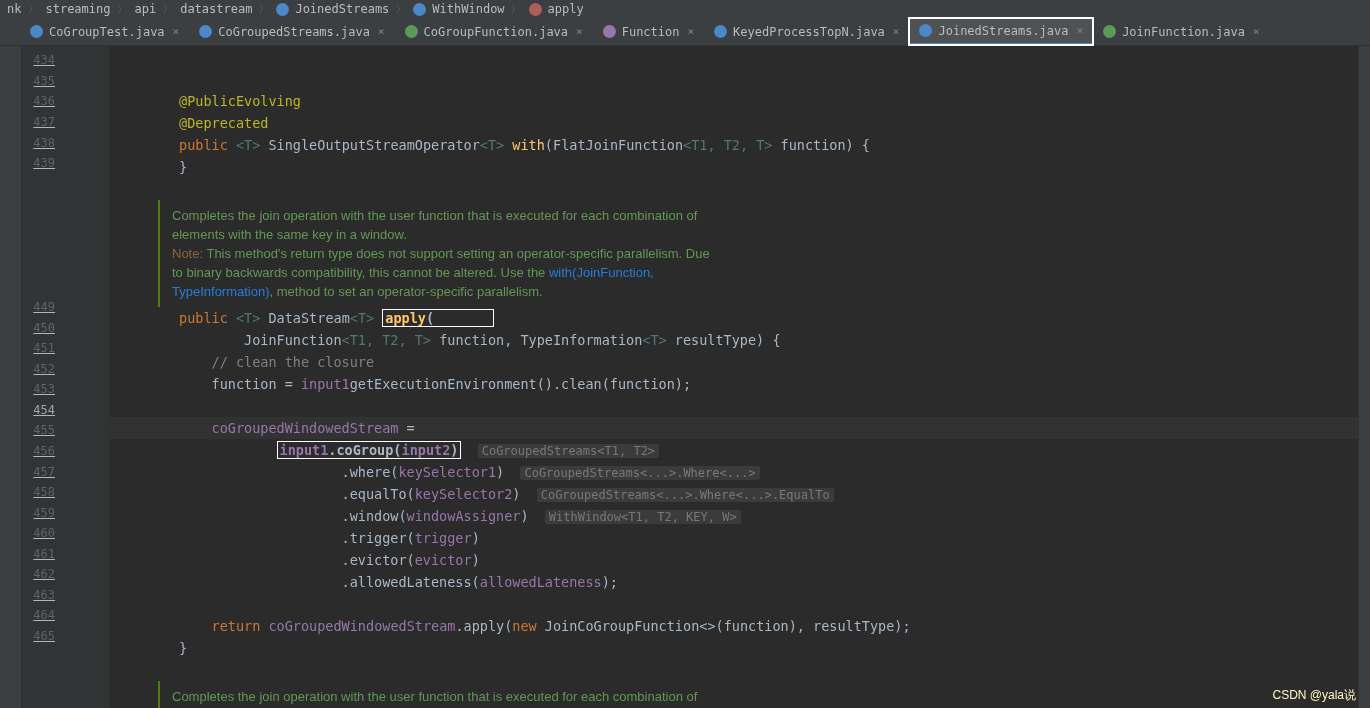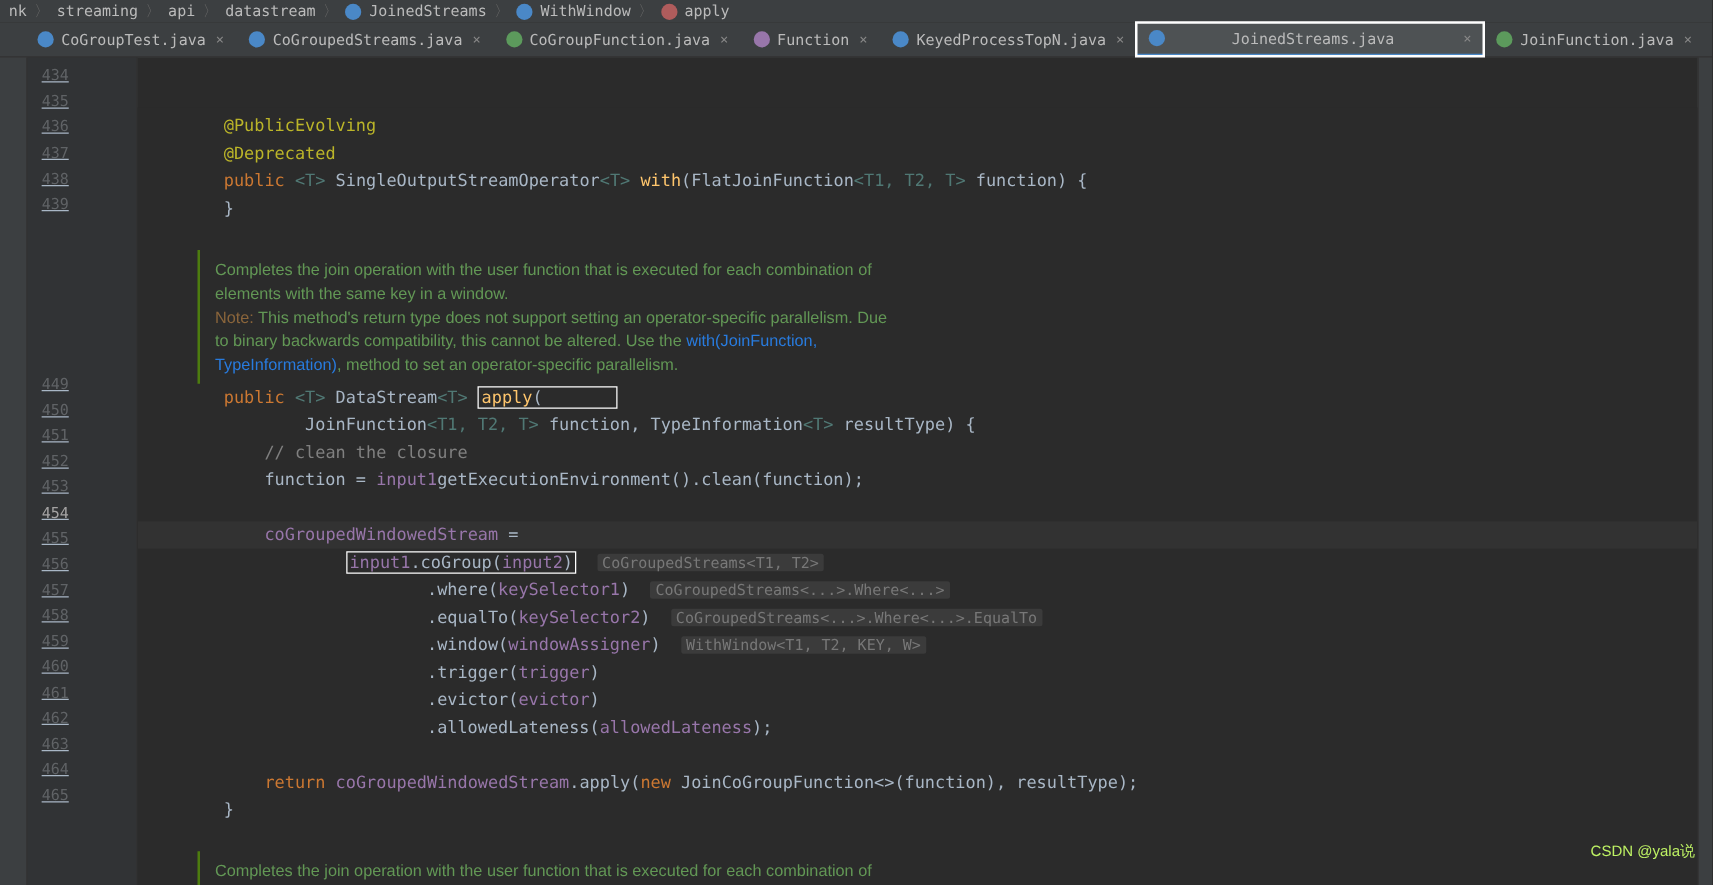--- a/index.html
+++ b/index.html
@@ -35,21 +35,21 @@
 .tab {
   display: flex;
   align-items: center;
   padding: 0 10px;
   color: #bbb;
   font-size: 12px;
   cursor: pointer;
   position: relative;
   justify-content: space-between;
 }
-.tab.active { background: #4e5254; gap: 47px; }
+.tab.active { background: #4e5254; }
 .tab.highlighted {
   outline: 2px solid #fff;
   outline-offset: -1px;
   border-bottom: 2px solid #4a88c7;
 }
 .tab .close { margin-left: 8px; color: #888; font-size: 11px; }
 .main {
   display: flex;
   height: calc(100% - 46px);
 }
@@ -108,31 +108,32 @@
   font-size: 13px;
   line-height: 19px;
   font-family: "Segoe UI", sans-serif;
 }
 .docblock .doctext { color: #629755; }
 .docblock .dochi { color: #8a653b; }
 .docblock .doclink2 { color: #287bde; }
 .boxhi {
   border: 1.5px solid #fff;
   padding: 0 2px;
+  font-weight: bold;
 }
 .rightbar {
   width: 12px;
   background: #3c3f41;
   border-left: 1px solid #323232;
 }
 .watermark {
   position: absolute;
-  bottom: 18px;
+  bottom: 4px;
   right: 14px;
-  color: #bef264;
+  color: #fef9c3;
   font-size: 12px;
   font-family: sans-serif;
 }
 .icon-circle {
   width: 13px; height: 13px; border-radius: 50%;
   display: inline-block; vertical-align: middle;
 }
 .ic-class { background: #4a88c7; }
 .ic-interface { background: #5c9a5c; }
 .ic-method { background: #b05c5c; }

